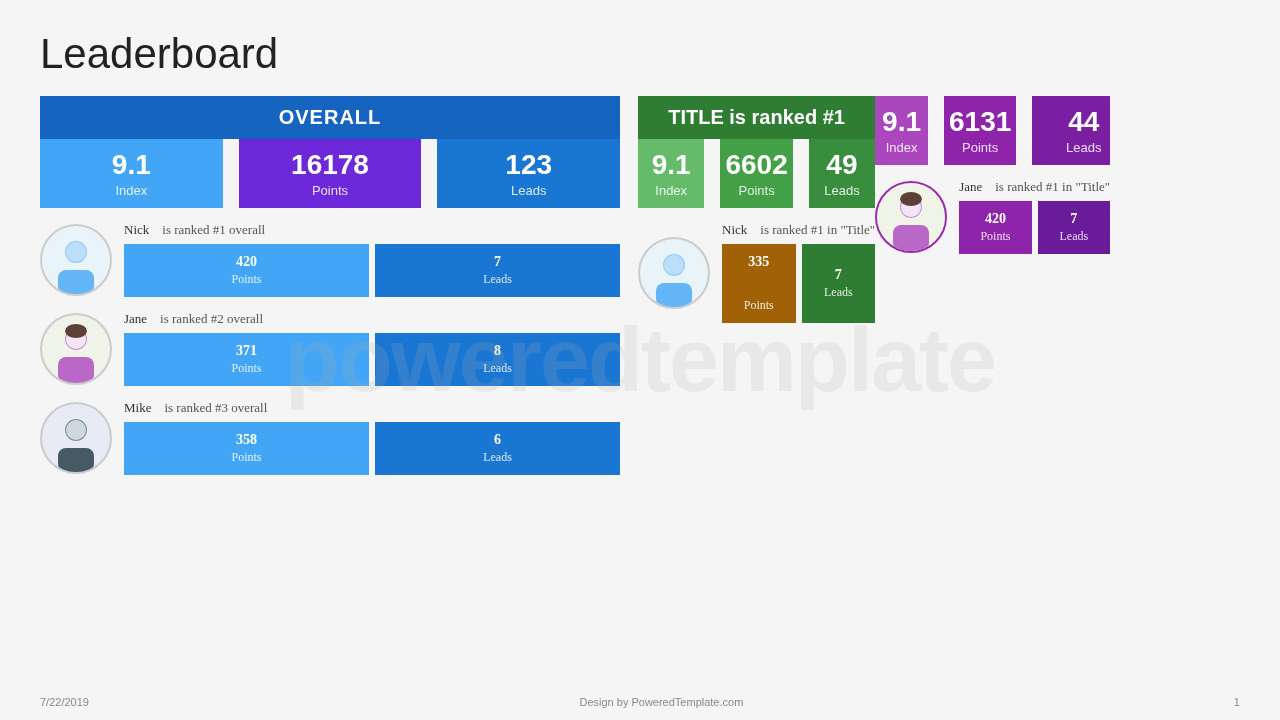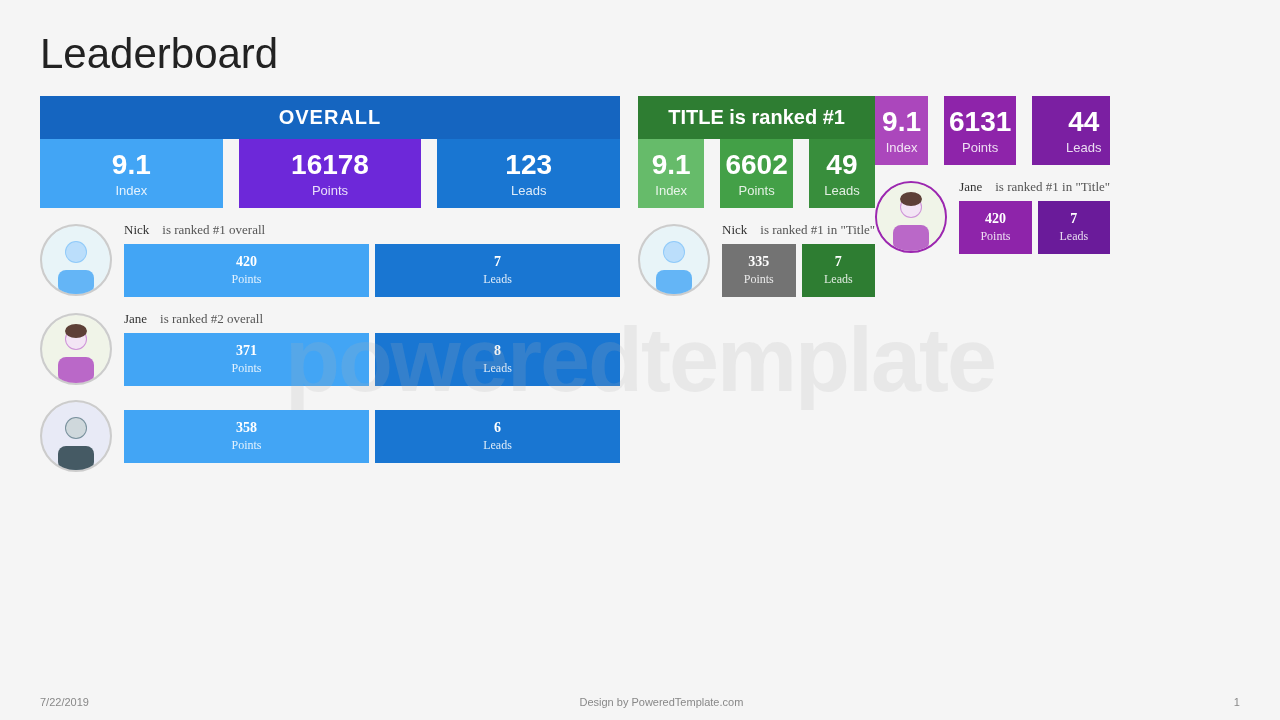--- a/index.html
+++ b/index.html
@@ -136,21 +136,21 @@
       color: white;
       text-align: center;
       padding: 10px;
       font-size: 20px;
       font-weight: bold;
     }
     .green-stats .stat-box:nth-child(1) { background: #66BB6A; }
     .green-stats .stat-box:nth-child(2) { background: #43A047; }
     .green-stats .stat-box:nth-child(3) { background: #388E3C; }
 
-    .green-person-stats .person-stat-box:nth-child(1) { background: #737373; }
+    .green-person-stats .person-stat-box:nth-child(1) { background: #a16207; gap: 26px; }
     .green-person-stats .person-stat-box:nth-child(2) { background: #2E7D32; }
 
     
     .purple-section {}
     .purple-header {
       background: #6A1B9A;
       color: white;
       text-align: center;
       padding: 10px;
       font-size: 20px;
@@ -282,20 +282,25 @@
         <div class="avatar">
           <svg viewBox="0 0 68 68" xmlns="http://www.w3.org/2000/svg">
             <circle cx="34" cy="34" r="34" fill="#e8eaf6"></circle>
             <circle cx="34" cy="26" r="11" fill="#78909C"></circle>
             <ellipse cx="34" cy="56" rx="18" ry="12" fill="#78909C"></ellipse>
             <circle cx="34" cy="26" r="10" fill="#CFD8DC"></circle>
             <rect x="16" y="44" width="36" height="24" rx="8" fill="#455A64"></rect>
           </svg>
         </div>
         <div class="person-info">
+          <div class="person-name-row">
+            <span class="name">Mike</span>
+            &nbsp;&nbsp;
+            <span class="rank">is ranked #3 overall</span>
+          </div>
           <div class="person-stats blue-stats">
             <div class="person-stat-box">
               <span class="stat-number">358</span>
               <span class="stat-label">Points</span>
             </div>
             <div class="person-stat-box">
               <span class="stat-number">6</span>
               <span class="stat-label">Leads</span>
             </div>
           </div>

